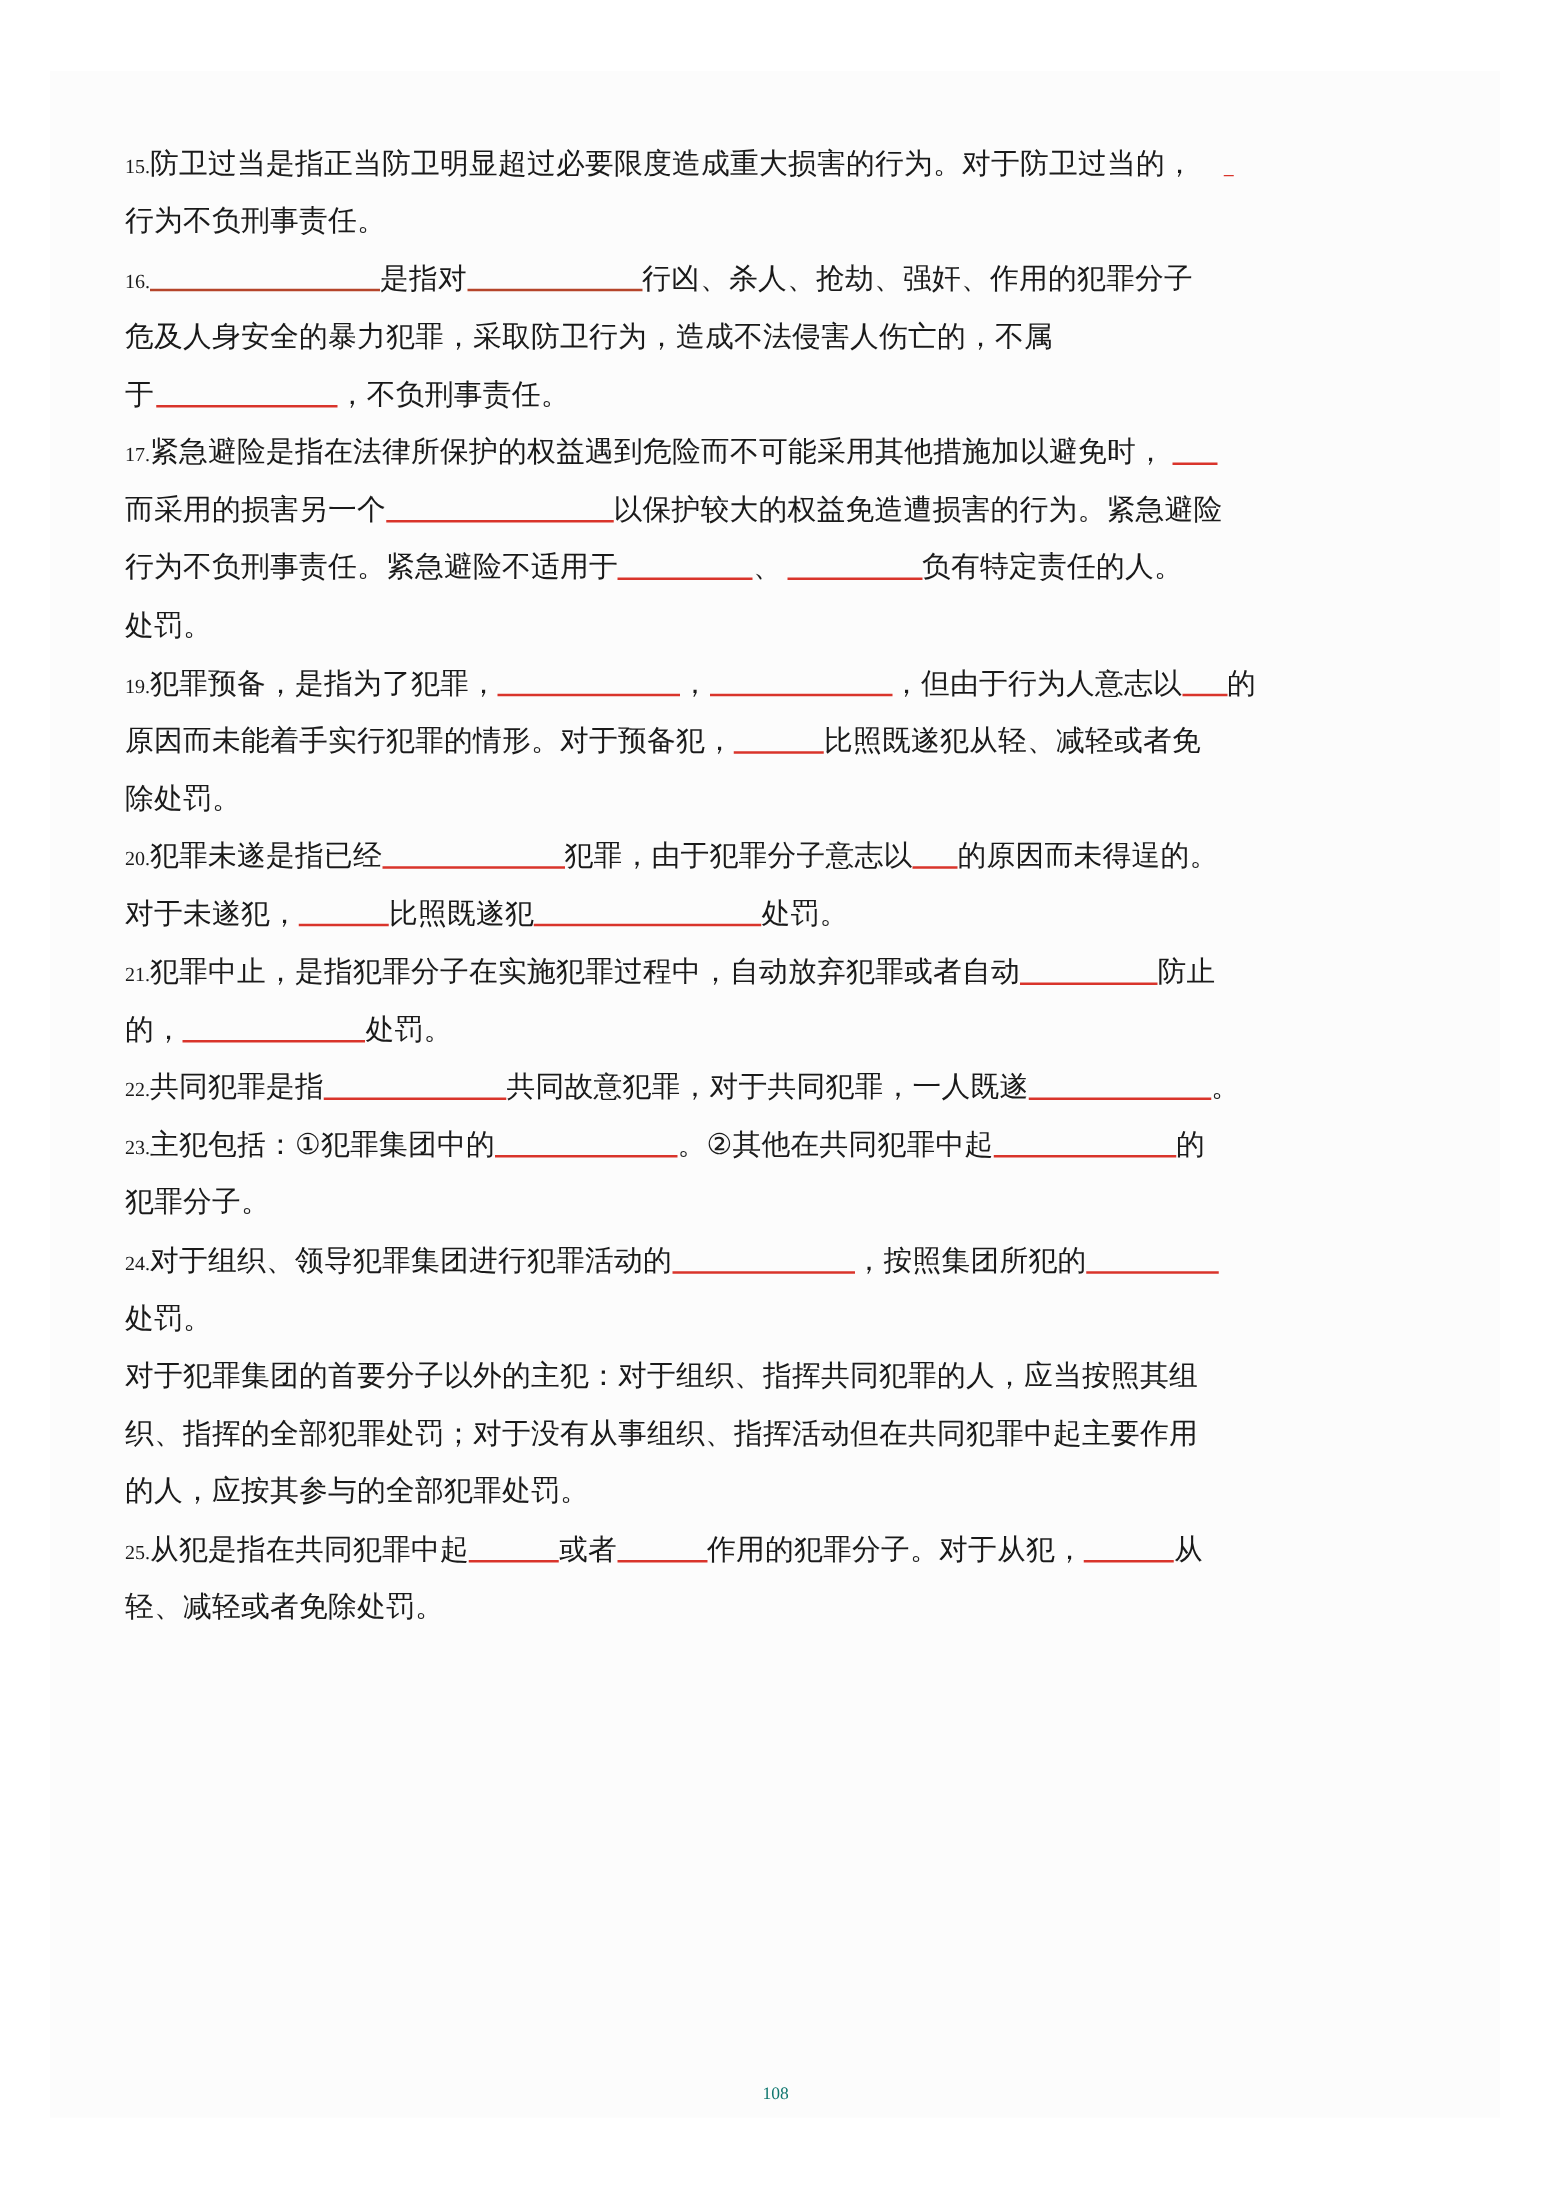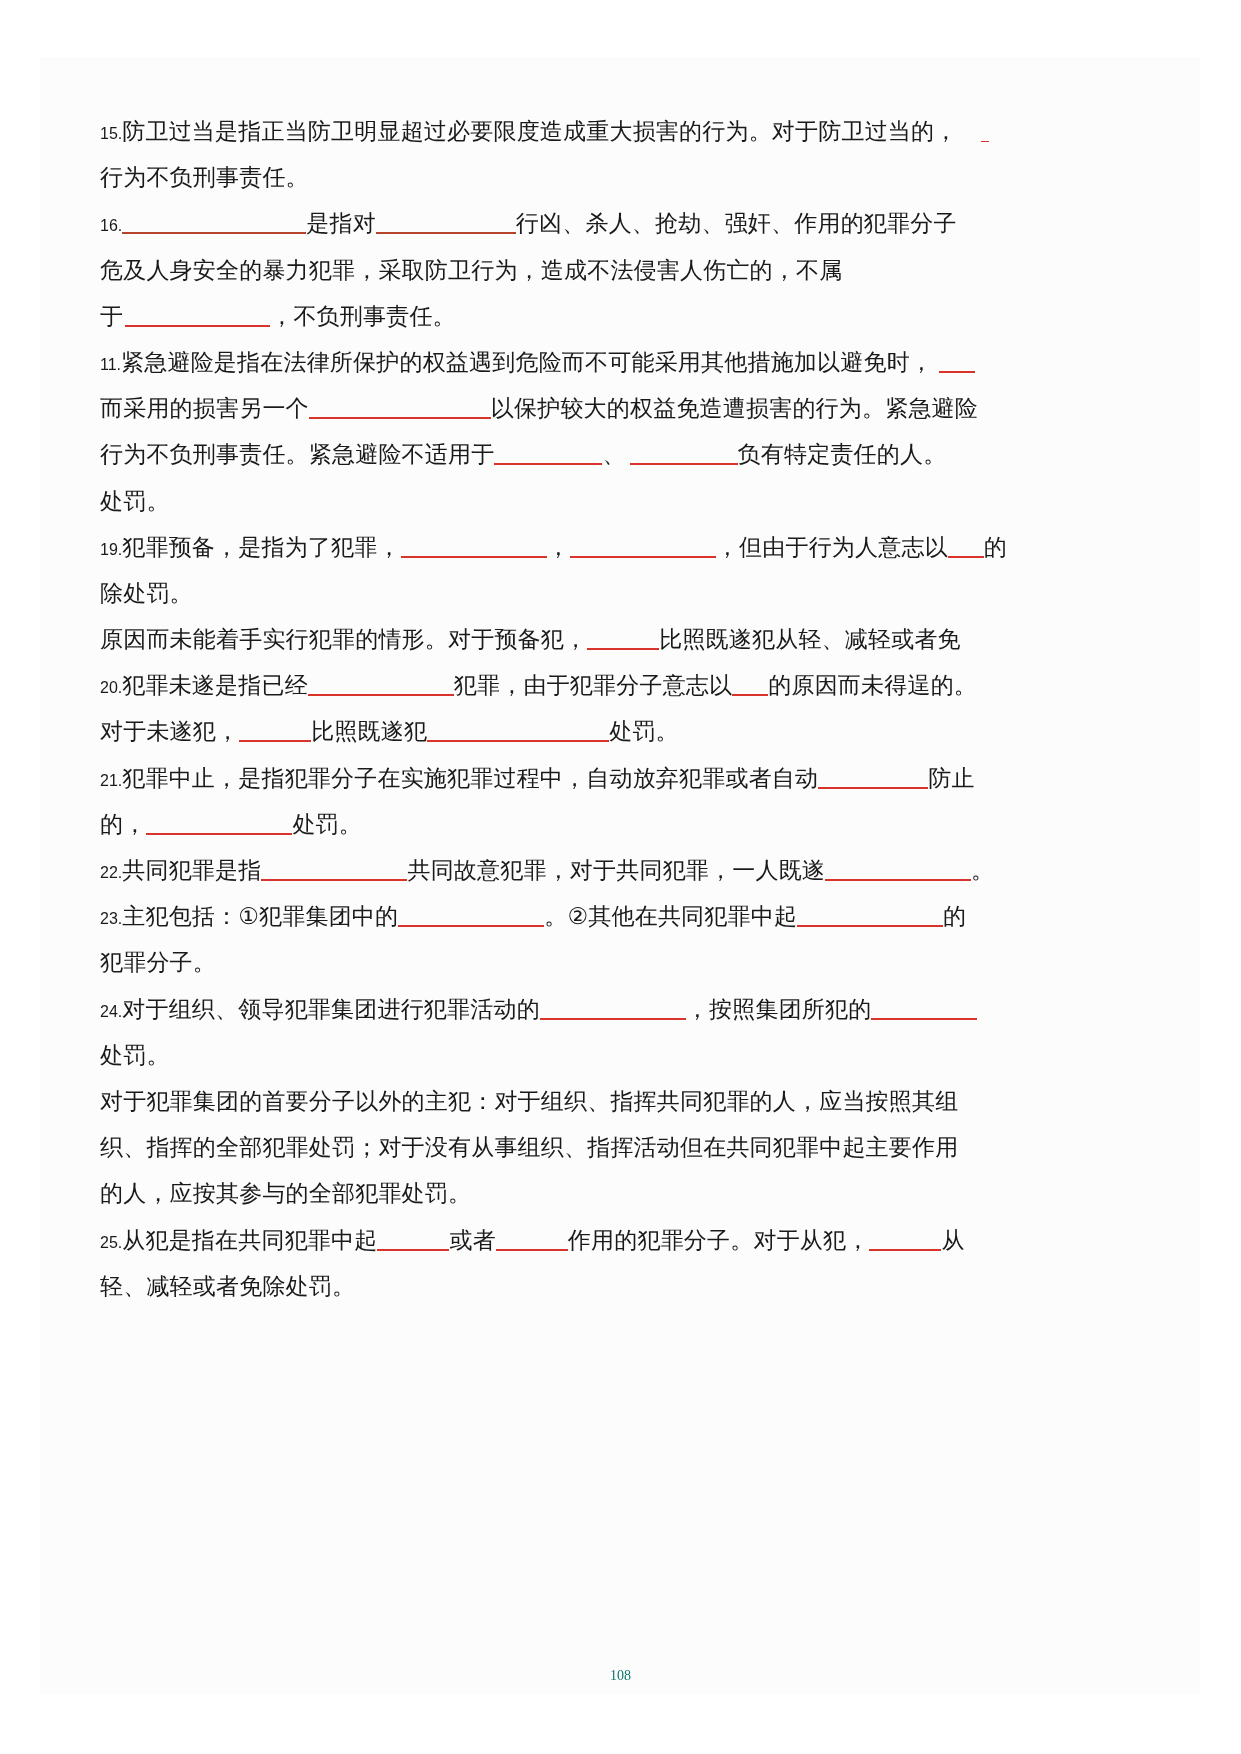--- a/index.html
+++ b/index.html
@@ -30,21 +30,21 @@
     width: 912px;
   }
   .line {
     height: 46.2px;
     line-height: 46.2px;
     font-size: 23px;
     white-space: nowrap;
     letter-spacing: 0.2px;
   }
   .num {
-    font-family: Liberation Sans, sans-serif;
+    font-family: Liberation Serif, serif;
     font-size: 16px;
     letter-spacing: 0;
   }
   .blank {
     display: inline-block;
     border-bottom: 2px solid #d9342b;
     height: 22px;
     vertical-align: -3px;
   }
   .blank.brown { border-bottom-color: #b5442a; }
@@ -78,41 +78,41 @@
     <span class="num">16.</span><span class="blank brown" style="width:184px;"></span><span>是指对</span><span class="blank brown" style="width:140px;"></span><span>行凶、杀人、抢劫、强奸、作用的犯罪分子</span>
   </div>
   <div class="line">
     <span>危及人身安全的暴力犯罪，采取防卫行为，造成不法侵害人伤亡的，不属</span>
   </div>
   <div class="line">
     <span>于</span><span class="blank" style="width:145px;margin-left:2px;"></span><span>，不负刑事责任。</span>
   </div>
 
   <div class="line">
-    <span class="num">11.</span><span>紧急避险是指在法律所保护的权益遇到危险而不可能采用其他措施加以避免时，</span><span style="display:inline-block;width:6px;"></span><span class="blank" style="width:36px;"></span>
+    <span class="num">17.</span><span>紧急避险是指在法律所保护的权益遇到危险而不可能采用其他措施加以避免时，</span><span style="display:inline-block;width:6px;"></span><span class="blank" style="width:36px;"></span>
   </div>
   <div class="line">
     <span>而采用的损害另一个</span><span class="blank" style="width:182px;"></span><span>以保护较大的权益免造遭损害的行为。紧急避险</span>
   </div>
   <div class="line">
     <span>行为不负刑事责任。紧急避险不适用于</span><span class="blank" style="width:108px;"></span><span>、</span><span class="blank" style="width:108px;margin-left:4px;"></span><span>负有特定责任的人。</span>
   </div>
 
   <div class="line">
     <span>处罚。</span>
   </div>
 
   <div class="line">
     <span class="num">19.</span><span>犯罪预备，是指为了犯罪，</span><span class="blank" style="width:146px;"></span><span>，</span><span class="blank" style="width:146px;"></span><span>，但由于行为人意志以</span><span class="blank" style="width:36px;"></span><span>的</span>
   </div>
   <div class="line">
-    <span>除处罚。</span>
+    <span>原因而未能着手实行犯罪的情形。对于预备犯，</span><span class="blank" style="width:72px;"></span><span>比照既遂犯从轻、减轻或者免</span>
   </div>
   <div class="line">
-    <span>原因而未能着手实行犯罪的情形。对于预备犯，</span><span class="blank" style="width:72px;"></span><span>比照既遂犯从轻、减轻或者免</span>
+    <span>除处罚。</span>
   </div>
 
   <div class="line">
     <span class="num">20.</span><span>犯罪未遂是指已经</span><span class="blank" style="width:146px;"></span><span>犯罪，由于犯罪分子意志以</span><span class="blank" style="width:36px;"></span><span>的原因而未得逞的。</span>
   </div>
   <div class="line">
     <span>对于未遂犯，</span><span class="blank" style="width:72px;"></span><span>比照既遂犯</span><span class="blank" style="width:182px;"></span><span>处罚。</span>
   </div>
 
   <div class="line">

